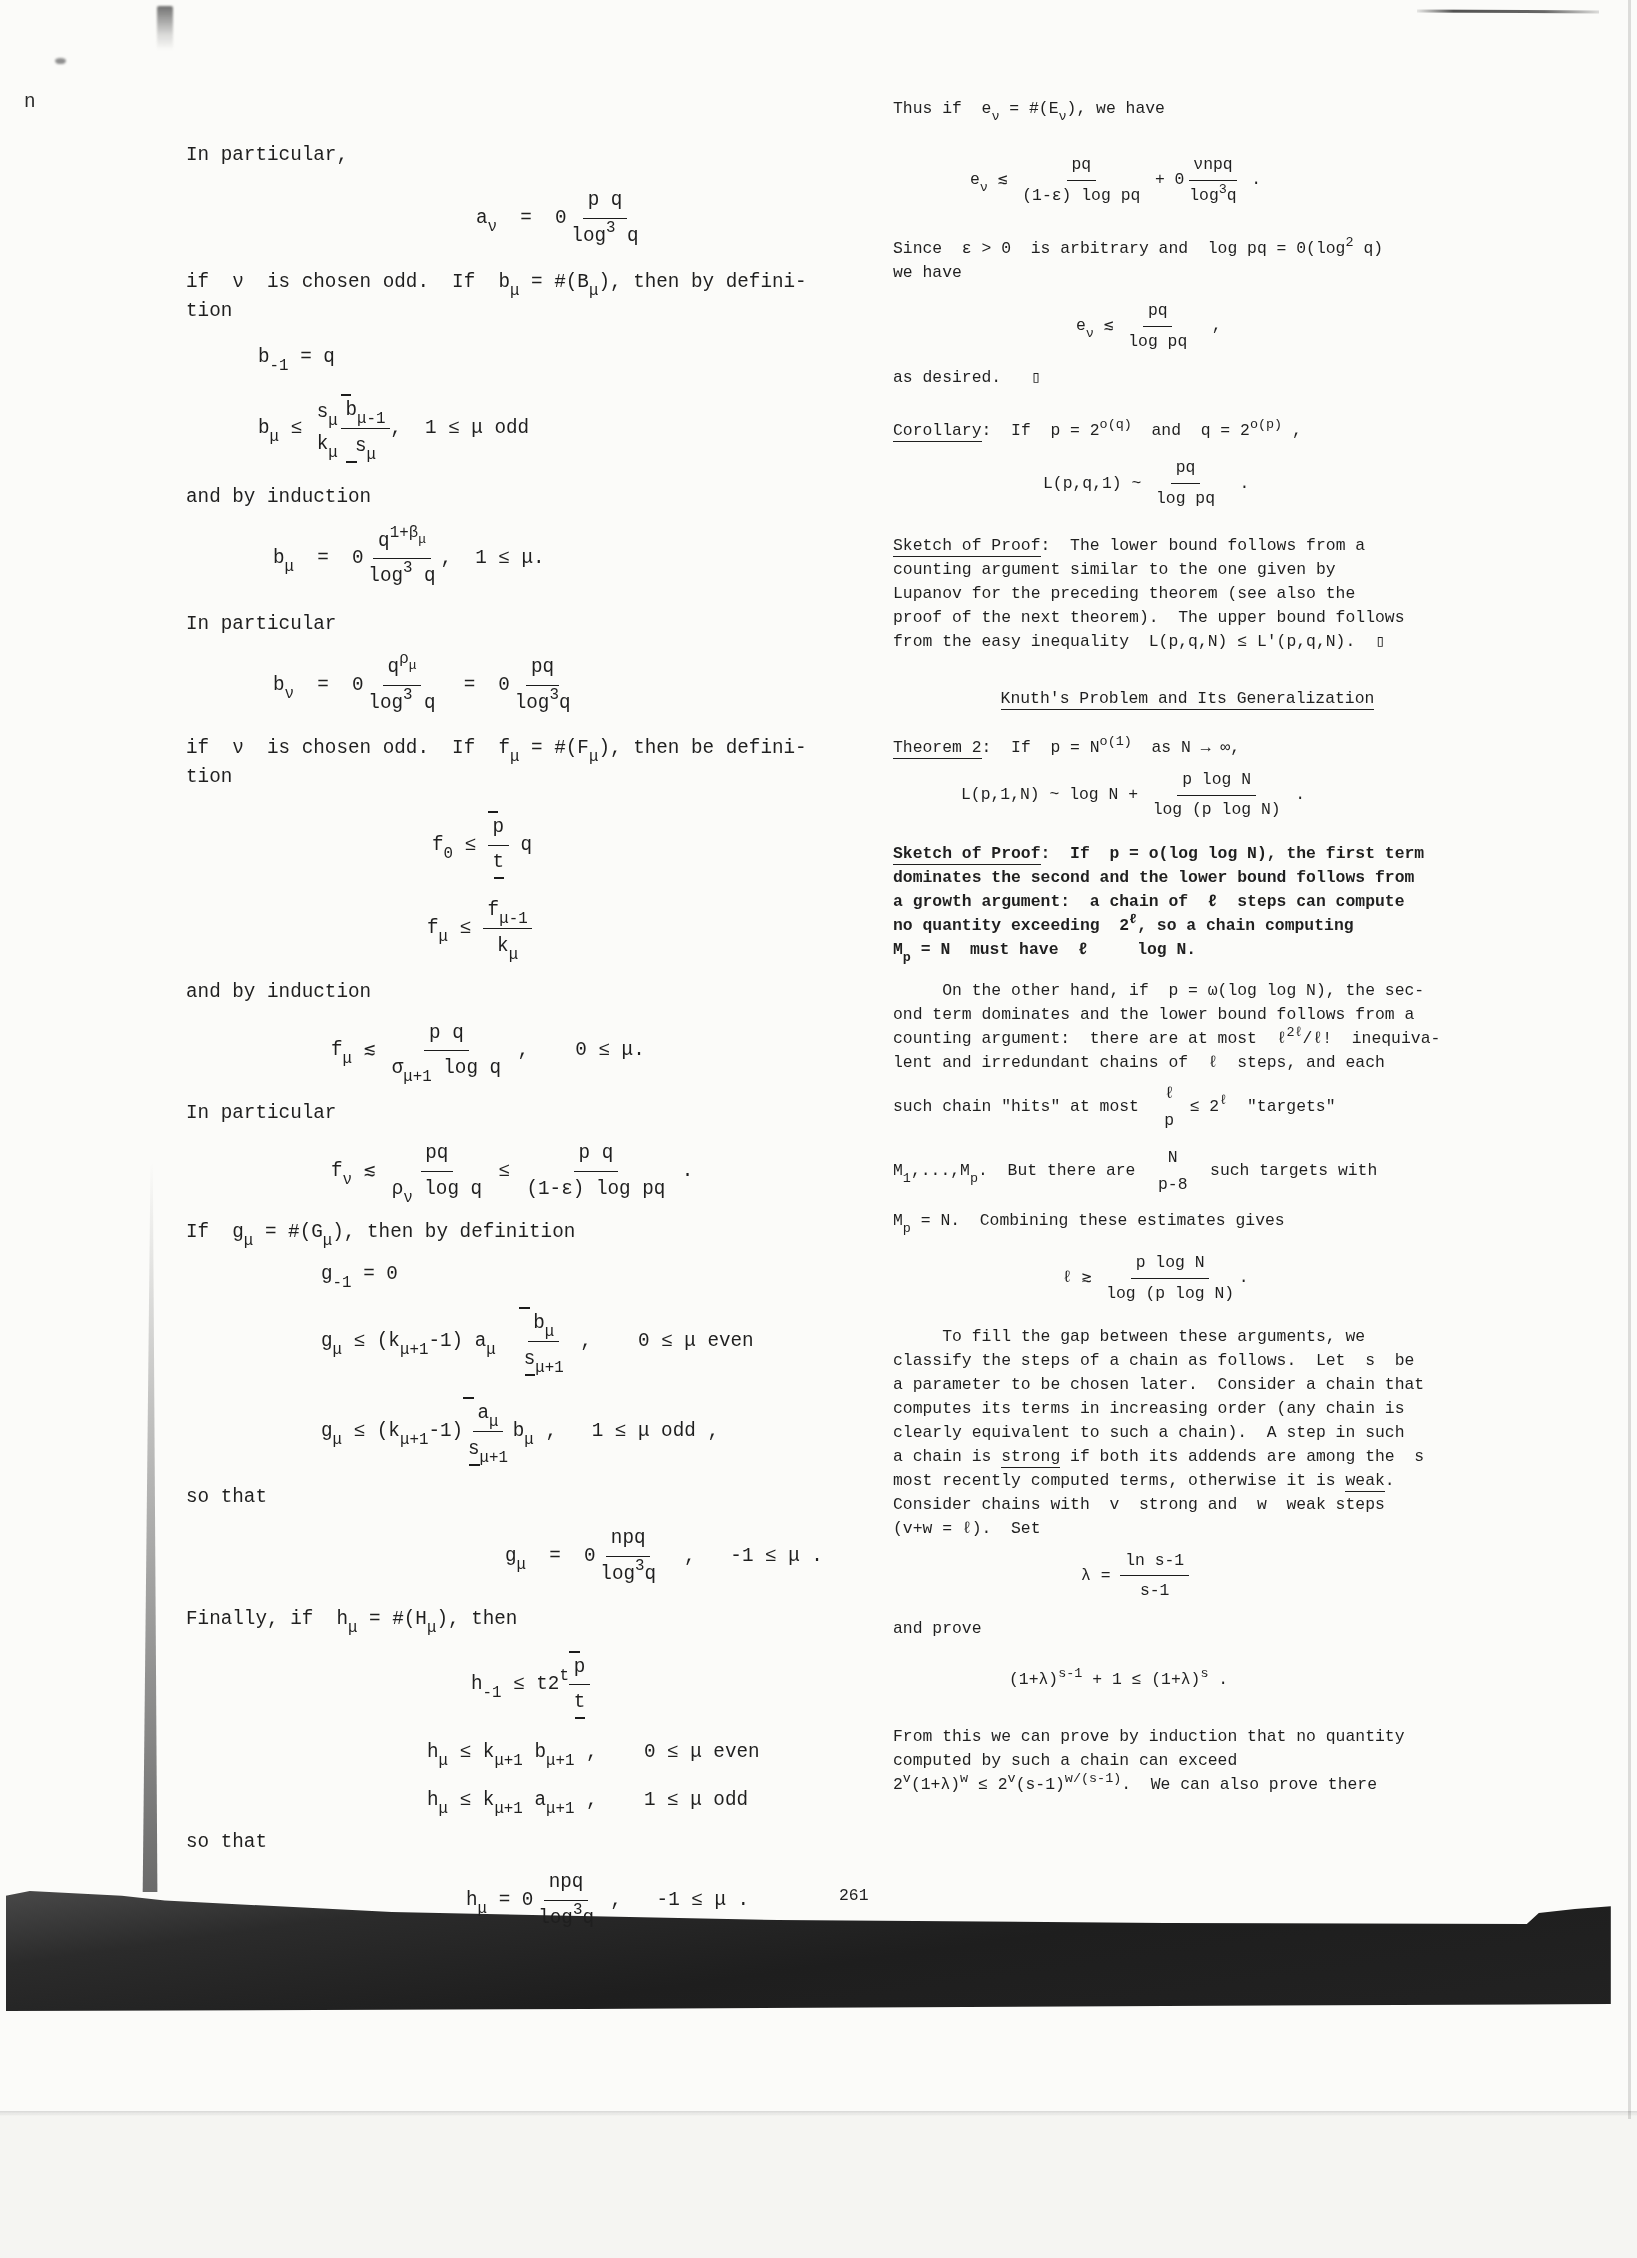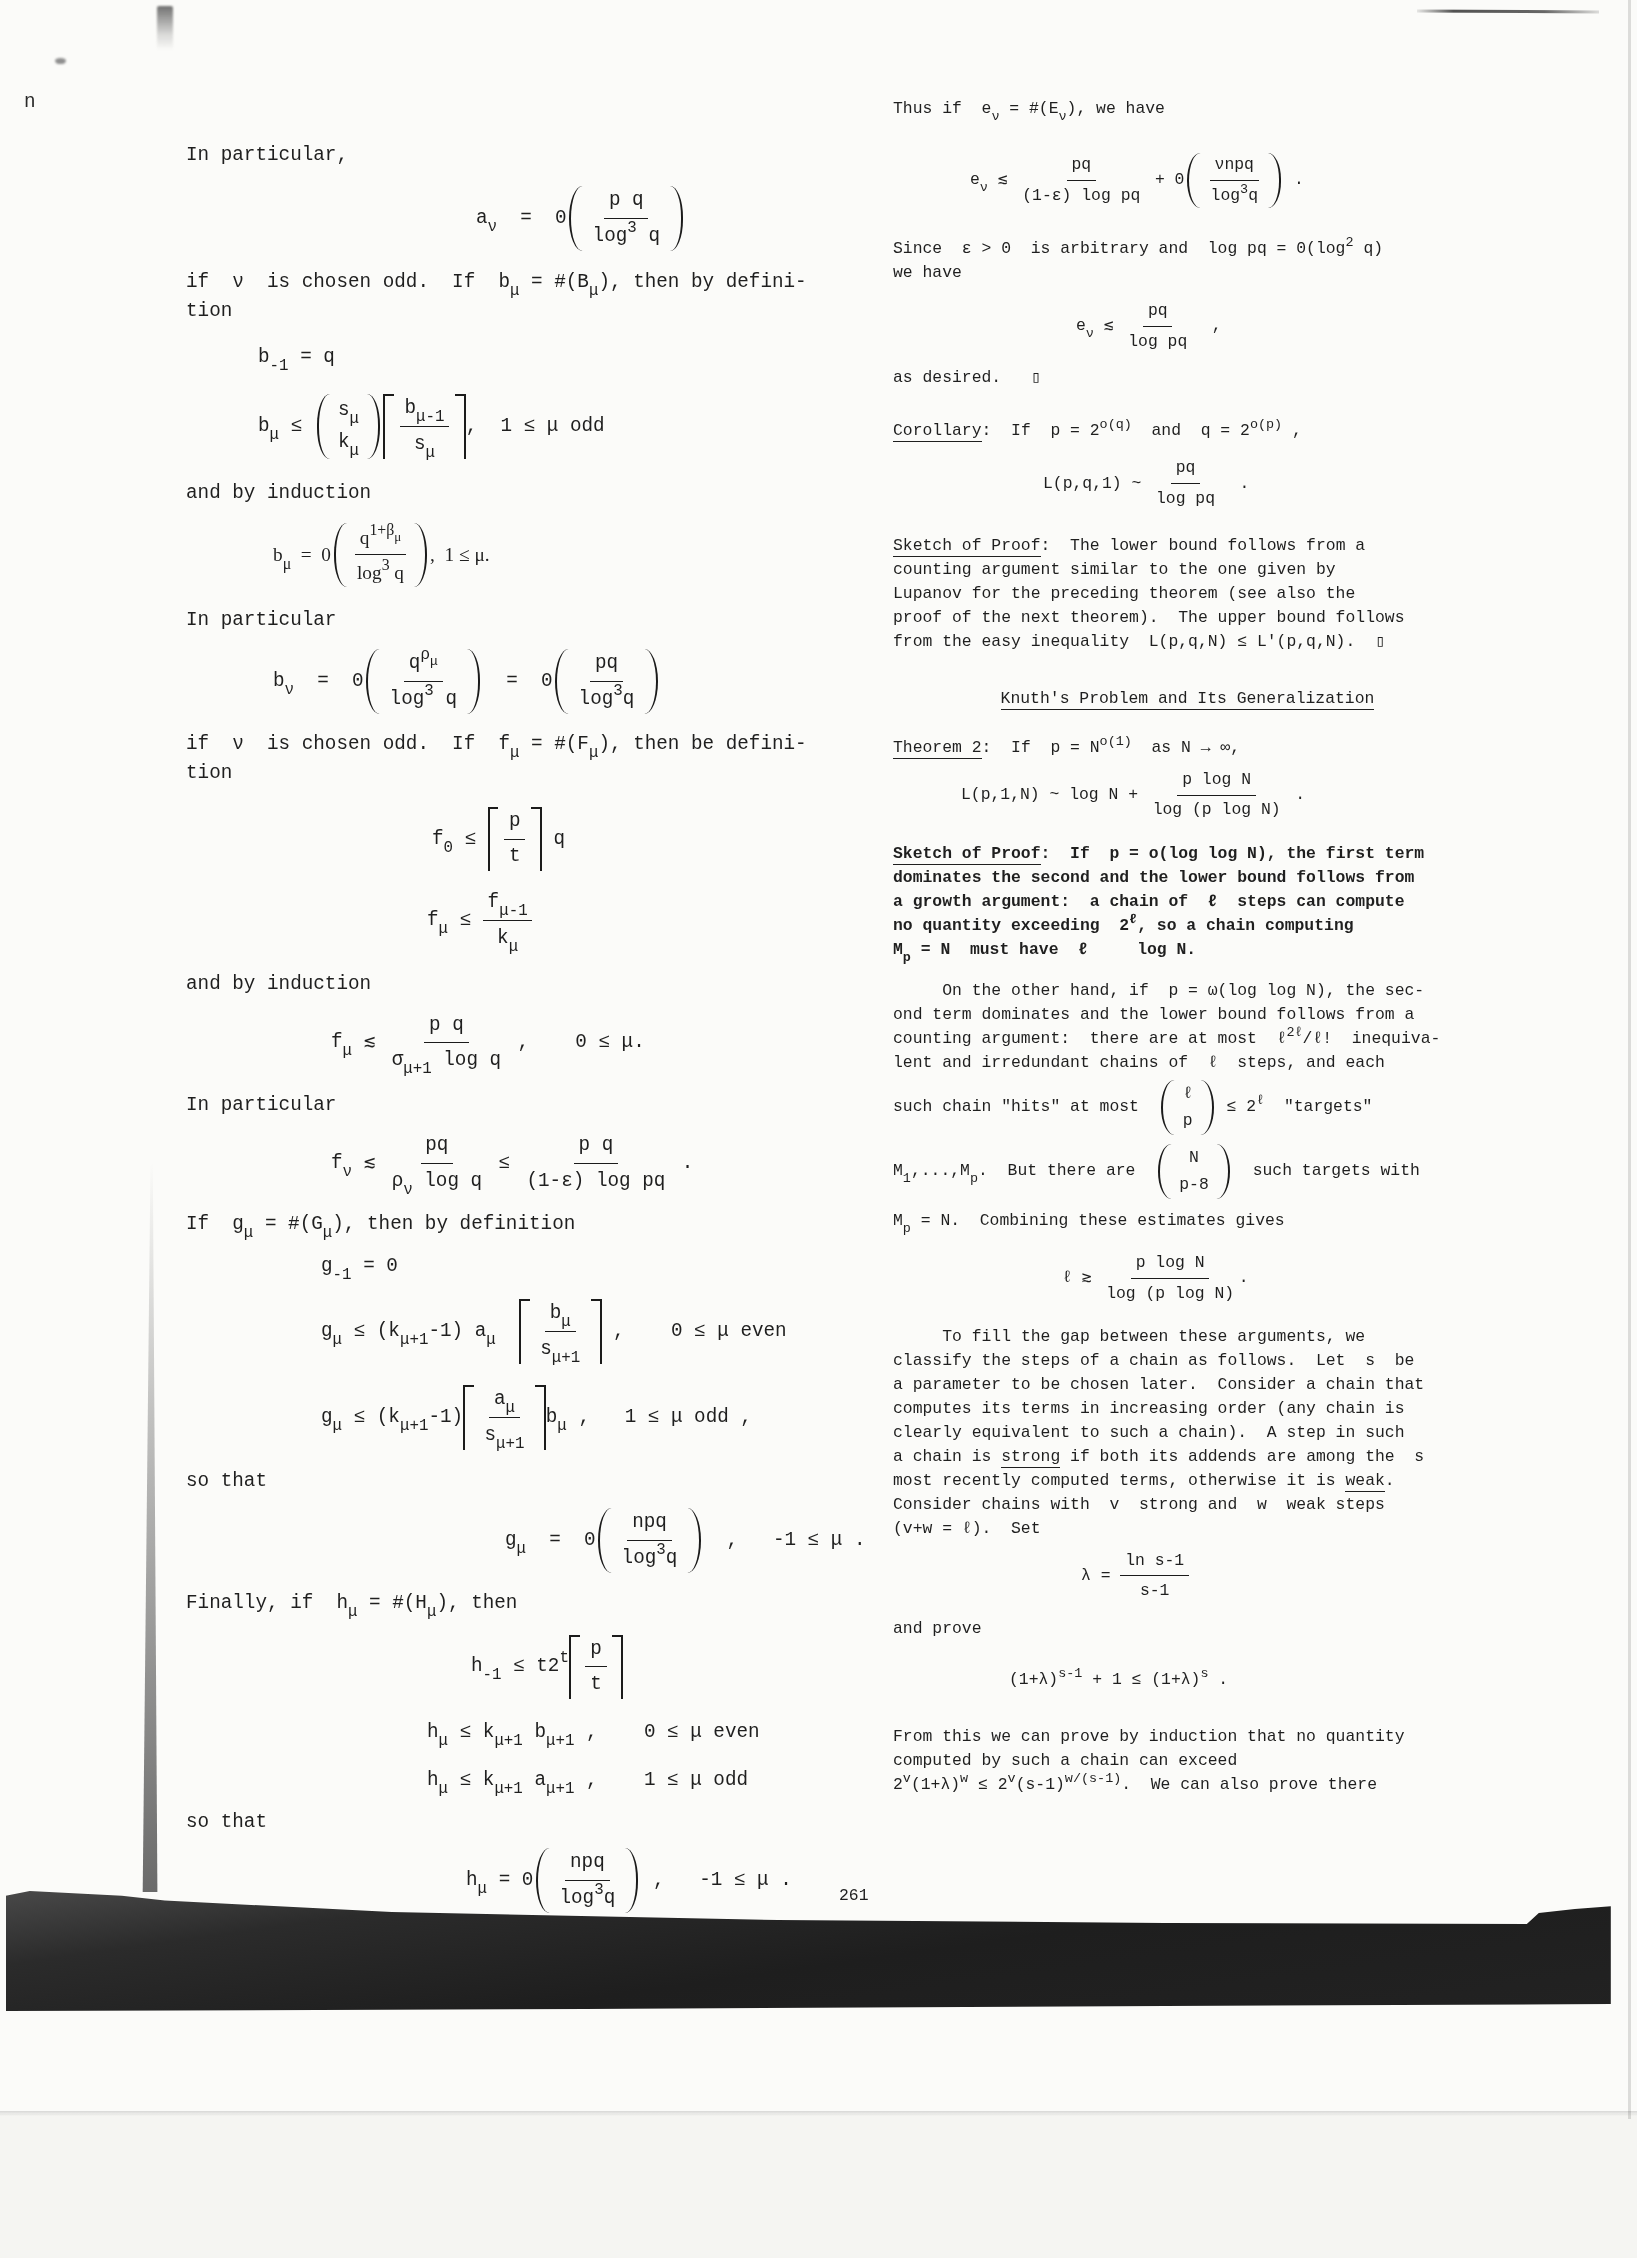--- a/index.html
+++ b/index.html
@@ -16,21 +16,21 @@
   .tok  { white-space:pre; }
   sub, sup { font-size:0.82em; line-height:0; }
   sub { vertical-align:-0.5em; }
   sup { vertical-align:0.55em; }
   .u { border-bottom:1.9px solid #1f1f1f; padding-bottom:1px; }
   .center { text-align:center; }
   .eq { display:flex; align-items:center; }
   .frac { display:inline-flex; flex-direction:column; align-items:center; text-align:center; }
   .fr-num { display:block; padding:0 4.8px 2.9px; border-bottom:1.9px solid #1b1b1b; }
   .fr-den { display:block; padding:2.9px 4.8px 0; }
-  .grp { display:inline-flex; align-items:flex-end; padding:4.8px 0; }
+  .grp { display:inline-flex; align-items:center; padding:4.8px 0;flex-direction:column; }
   .par { align-self:stretch; width:11.6px; flex:none; }
   .par.l { border-left:2.4px solid #1b1b1b; border-radius:100% 0 0 100% / 50% 0 0 50%; margin:0 4.8px 0 2.9px; }
   .par.r { border-right:2.4px solid #1b1b1b; border-radius:0 100% 100% 0 / 0 50% 50% 0; margin:0 2.9px 0 4.8px; }
   .ceil { align-self:stretch; width:8.7px; flex:none; }
   .ceil.l { border-left:2.4px solid #1b1b1b; border-top:2.4px solid #1b1b1b; margin-right:5.8px; }
   .ceil.r { border-right:2.4px solid #1b1b1b; border-top:2.4px solid #1b1b1b; margin-left:5.8px; }
   .binom { display:inline-flex; flex-direction:column; align-items:center; row-gap:2.9px; padding:1.9px 2.9px; }
   .pagenum { position:absolute; left:839px; top:1886px; font-size:16.4px; }
 
   
@@ -109,21 +109,21 @@
           <span class="fr-num">b<sub>μ-1</sub></span>
           <span class="fr-den">s<sub>μ</sub></span>
         </span>
         <span class="ceil r"></span>
       </span>
       <span class="tok">,  1 ≤ μ odd</span>
     </div>
 
     <div class="para" style="margin-top:15.4px;">and by induction</div>
 
-    <div class="eq" style="margin-top:9.7px; padding-left:87px;font-family:Liberation Serif, serif;">
+    <div class="eq" style="margin-top:9.7px; padding-left:87px;">
       <span class="tok">b<sub>μ</sub>  =  0</span>
       <span class="grp">
         <span class="par l"></span>
         <span class="frac">
           <span class="fr-num">q<sup>1+β<sub>μ</sub></sup></span>
           <span class="fr-den">log<sup>3</sup> q</span>
         </span>
         <span class="par r"></span>
       </span>
       <span class="tok">,  1 ≤ μ.</span>

